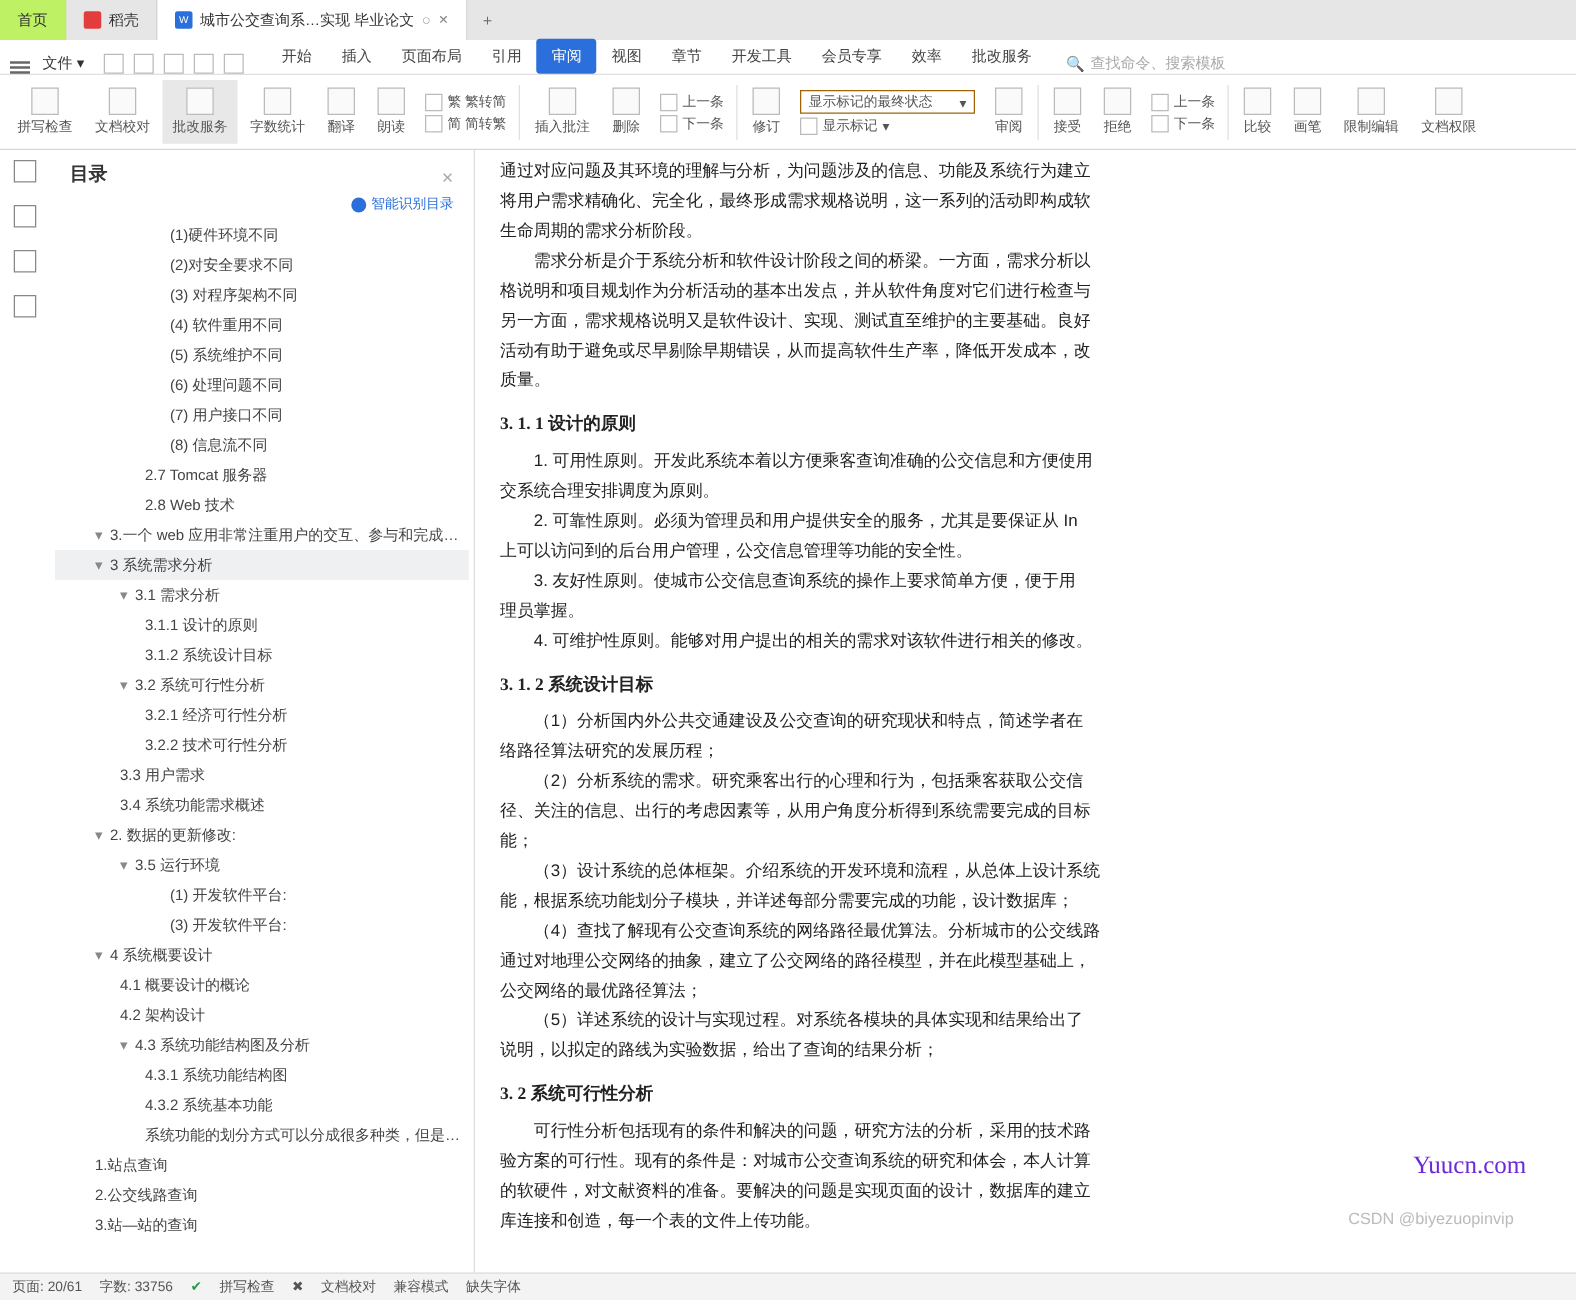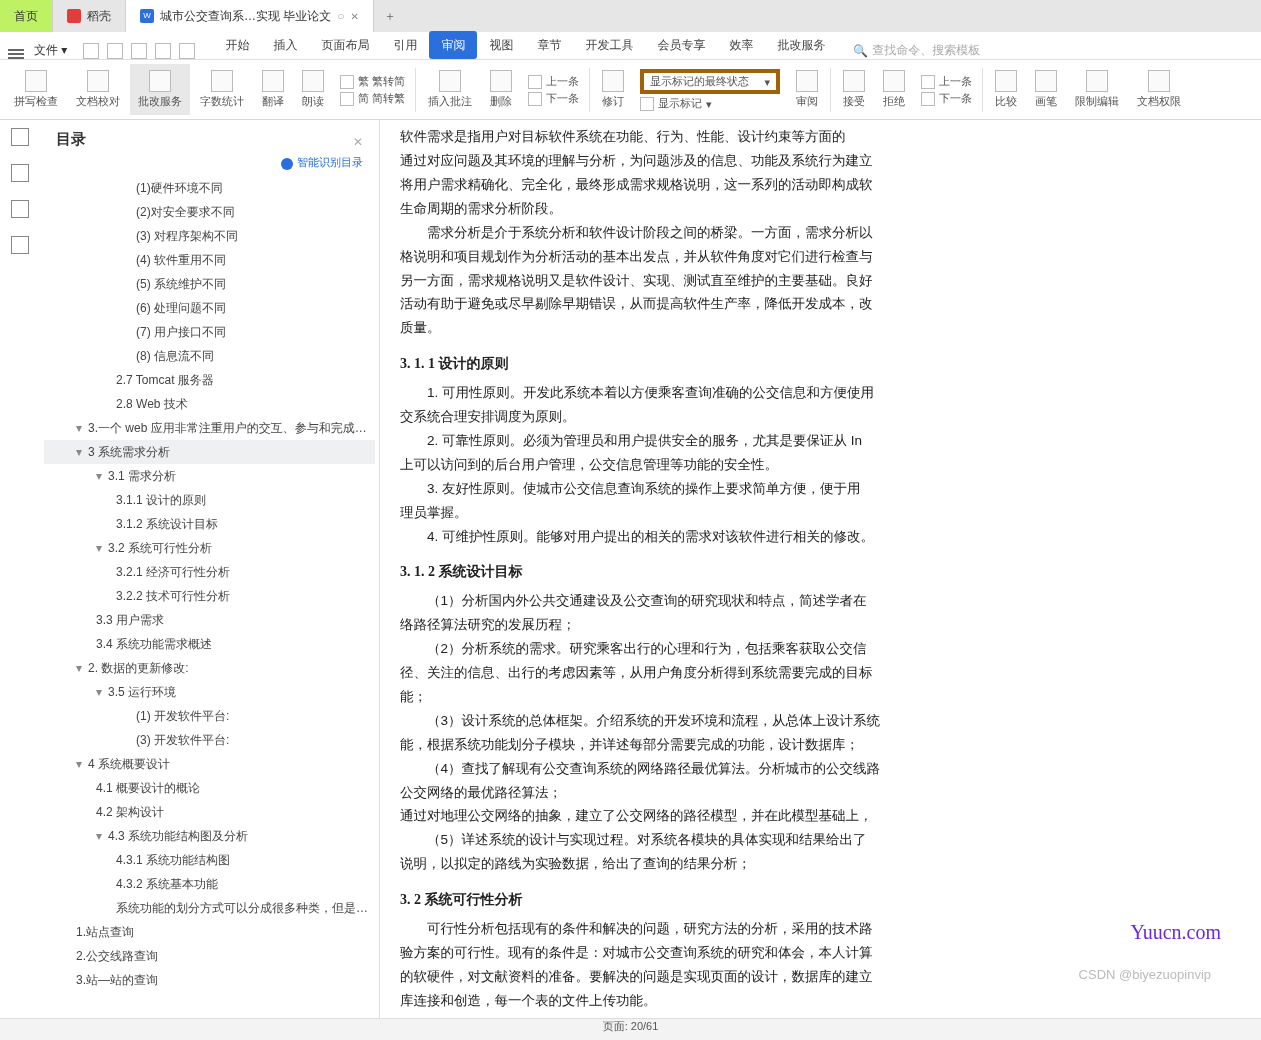--- a/index.html
+++ b/index.html
@@ -31,21 +31,21 @@
 
 
 .ribbon { height:60px; display:flex; align-items:center; padding:4px 6px; border-bottom:1px solid #d8d8d8; gap:2px; }
 .rgrp { display:flex; flex-direction:column; align-items:center; justify-content:center; padding:0 8px; height:100%; font-size:11px; color:#555; }
 .rgrp .ric { width:22px; height:22px; border:1px solid #bbb; margin-bottom:2px; background:#fafafa; }
 .rgrp.sel { background:#e8e8e8; }
 .rsep { width:1px; height:44px; background:#e0e0e0; margin:0 2px; }
 .rcol { display:flex; flex-direction:column; font-size:11px; color:#555; gap:2px; padding:0 6px; }
 .rcol div { display:flex; align-items:flex-end; gap:4px; }
 .rcol .ric2 { width:14px; height:14px; border:1px solid #bbb; display:inline-block; }
-.dd { border:4px solid #a16207; padding:1px 6px; font-size:11px; color:#555; min-width:140px; display:flex; justify-content:space-between; }
+.dd { border:1px solid #a16207; padding:1px 6px; font-size:11px; color:#555; min-width:140px; display:flex; justify-content:space-between; }
 
 
 .leftbar { position:absolute; top:120px; left:0; width:40px; display:flex; flex-direction:column; align-items:center; gap:18px; padding-top:8px; }
 .leftbar div { width:18px; height:18px; border:1px solid #888; }
 
 
 .outline { position:absolute; top:120px; left:40px; width:340px; bottom:22px; border-right:1px solid #ddd; display:flex; flex-direction:column; }
 .outline-hd { padding:10px 16px 4px; display:flex; justify-content:space-between; align-items:flex-end; }
 .outline-hd h3 { font-size:15px; font-weight:600; }
 .outline-hd .x { color:#aaa; }
@@ -63,21 +63,21 @@
 
 .docwrap { position:absolute; top:120px; left:380px; right:0; bottom:22px; background:#f4f4f4; overflow:hidden; }
 .page { background:#fff; margin:0; padding:4px 20px 40px 20px; height:100%; overflow:hidden; font-size:13.5px; line-height:1.55; color:#222; font-family:"SimSun","宋体",serif; }
 .page p { margin:3px 0; }
 .page h4 { font-size:14px; font-weight:600; margin:14px 0 8px; font-family:"Microsoft YaHei"; }
 .indent { text-indent:2em; }
 .wm1 { position:absolute; right:40px; bottom:74px; color:#6d28d9; font-size:20px; font-family:Georgia,serif; }
 .wm2 { position:absolute; right:50px; bottom:36px; color:#bbb; font-size:13px; }
 
 
-.status { position:absolute; bottom:0; left:0; right:0; height:22px; background:#f3f3f3; border-top:1px solid #ddd; display:flex; align-items:center; padding:0 10px; font-size:11px; color:#555; gap:14px;flex-direction:column; }
+.status { position:absolute; bottom:0; left:0; right:0; height:22px; background:#f3f3f3; border-top:1px solid #ddd; display:flex; align-items:center; padding:0 10px; font-size:11px; color:#555; gap:14px; }
 .status .chk { color:#2a9a4a; }
 </style>
 </head>
 <body>
 
 <div class="tabstrip">
   <div class="tab home">首页</div>
   <div class="tab dk">
       <span class="ico-sm ico-red"></span>
       <span>稻壳</span>
@@ -282,21 +282,20 @@
       <div class="ol-item lv3"><span>系统功能的划分方式可以分成很多种类，但是我…</span></div>
       <div class="ol-item lv1"><span>1.站点查询</span></div>
       <div class="ol-item lv1"><span>2.公交线路查询</span></div>
       <div class="ol-item lv1"><span>3.站—站的查询</span></div>
       <div class="ol-item lv1"></div>
     </div>
 </div>
 
 <div class="docwrap">
   <div class="page">
-    <p>软件需求是指用户对目标软件系统在功能、行为、性能、设计约束等方面的</p>
     <p>通过对应问题及其环境的理解与分析，为问题涉及的信息、功能及系统行为建立</p>
     <p>将用户需求精确化、完全化，最终形成需求规格说明，这一系列的活动即构成软</p>
     <p>生命周期的需求分析阶段。</p>
     <p class="indent">需求分析是介于系统分析和软件设计阶段之间的桥梁。一方面，需求分析以</p>
     <p>格说明和项目规划作为分析活动的基本出发点，并从软件角度对它们进行检查与</p>
     <p>另一方面，需求规格说明又是软件设计、实现、测试直至维护的主要基础。良好</p>
     <p>活动有助于避免或尽早剔除早期错误，从而提高软件生产率，降低开发成本，改</p>
     <p>质量。</p>
     <h4>3. 1. 1   设计的原则</h4>
     <p class="indent">1.  可用性原则。开发此系统本着以方便乘客查询准确的公交信息和方便使用</p>
@@ -308,22 +307,22 @@
     <p class="indent">4.  可维护性原则。能够对用户提出的相关的需求对该软件进行相关的修改。</p>
     <h4>3. 1. 2   系统设计目标</h4>
     <p class="indent">（1）分析国内外公共交通建设及公交查询的研究现状和特点，简述学者在</p>
     <p>络路径算法研究的发展历程；</p>
     <p class="indent">（2）分析系统的需求。研究乘客出行的心理和行为，包括乘客获取公交信</p>
     <p>径、关注的信息、出行的考虑因素等，从用户角度分析得到系统需要完成的目标</p>
     <p>能；</p>
     <p class="indent">（3）设计系统的总体框架。介绍系统的开发环境和流程，从总体上设计系统</p>
     <p>能，根据系统功能划分子模块，并详述每部分需要完成的功能，设计数据库；</p>
     <p class="indent">（4）查找了解现有公交查询系统的网络路径最优算法。分析城市的公交线路</p>
+    <p>通过对地理公交网络的抽象，建立了公交网络的路径模型，并在此模型基础上，</p>
     <p>公交网络的最优路径算法；</p>
-    <p>通过对地理公交网络的抽象，建立了公交网络的路径模型，并在此模型基础上，</p>
     <p class="indent">（5）详述系统的设计与实现过程。对系统各模块的具体实现和结果给出了</p>
     <p>说明，以拟定的路线为实验数据，给出了查询的结果分析；</p>
     <h4>3. 2     系统可行性分析</h4>
     <p class="indent">可行性分析包括现有的条件和解决的问题，研究方法的分析，采用的技术路</p>
     <p>验方案的可行性。现有的条件是：对城市公交查询系统的研究和体会，本人计算</p>
     <p>的软硬件，对文献资料的准备。要解决的问题是实现页面的设计，数据库的建立</p>
     <p>库连接和创造，每一个表的文件上传功能。</p>
 
   </div>
   <div class="wm1">Yuucn.com</div>

